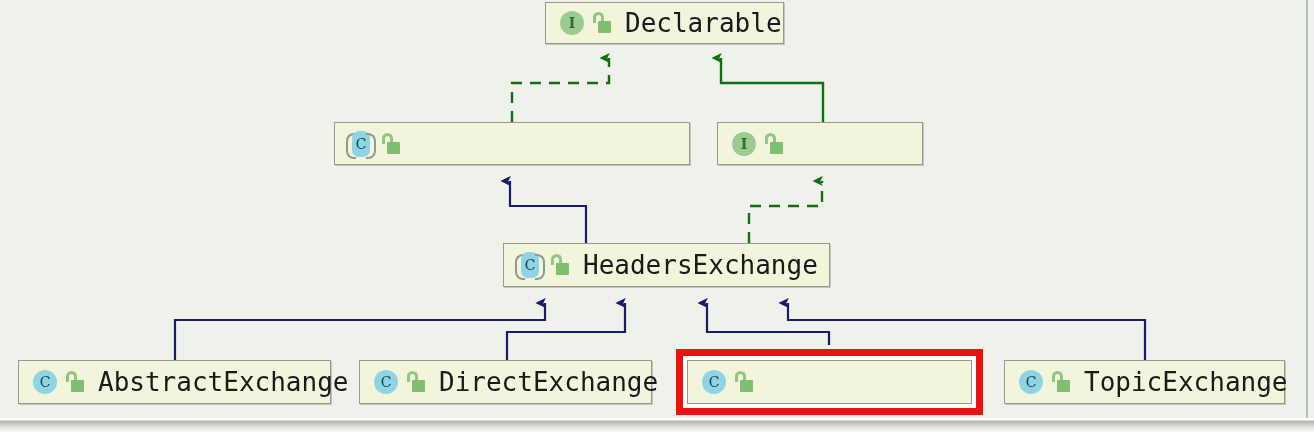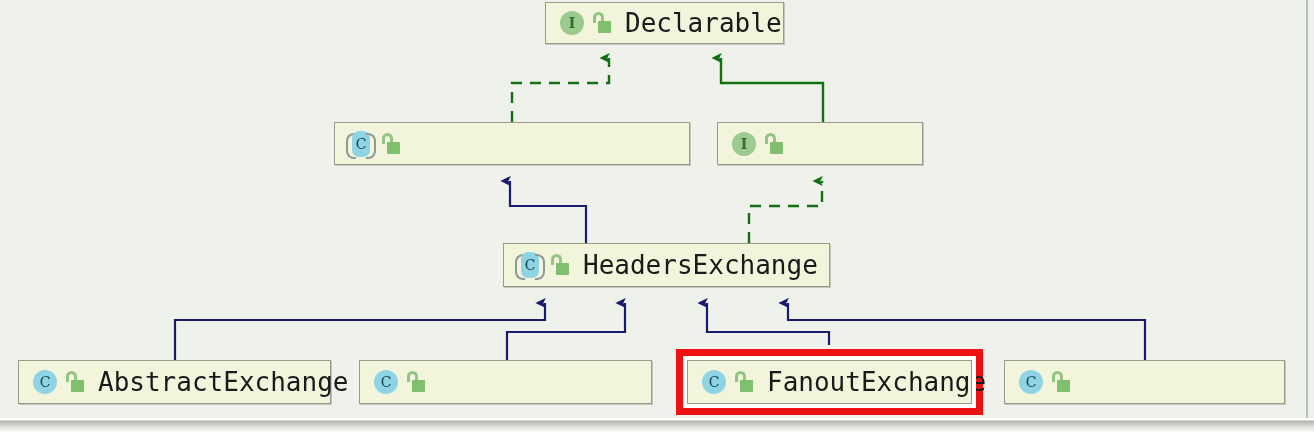--- a/index.html
+++ b/index.html
@@ -311,43 +311,44 @@
     <span class="icon-group">
       <span class="type-icon icon-class">
         <span class="disc"></span>
           <span class="glyph">C</span>
       </span>
       <span class="lock-icon">
         <span class="shackle"></span>
           <span class="body"></span>
       </span>
     </span>
+    <span class="node-label">DirectExchange</span>
   </div>
 
   <div class="node selected" style="left:687px; top:360px; width:285px; height:44px;">
     <span class="icon-group">
       <span class="type-icon icon-class">
         <span class="disc"></span>
           <span class="glyph">C</span>
       </span>
       <span class="lock-icon">
         <span class="shackle"></span>
           <span class="body"></span>
       </span>
     </span>
-    <span class="node-label">FanoutExchange</span>
   </div>
 
   <div class="node" style="left:1004px; top:360px; width:281px; height:44px;">
     <span class="icon-group">
       <span class="type-icon icon-class">
         <span class="disc"></span>
           <span class="glyph">C</span>
       </span>
       <span class="lock-icon">
         <span class="shackle"></span>
           <span class="body"></span>
       </span>
     </span>
+    <span class="node-label">TopicExchange</span>
   </div>
 
   <div id="canvas-bottom-shadow"></div>
 </div>
 
 </body></html>

